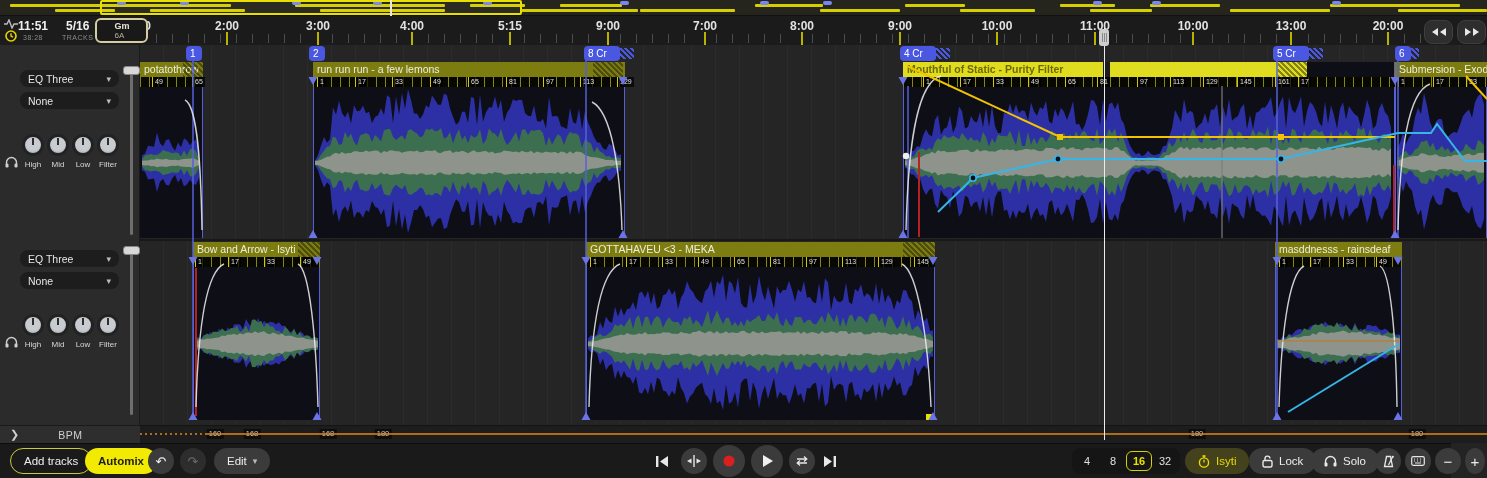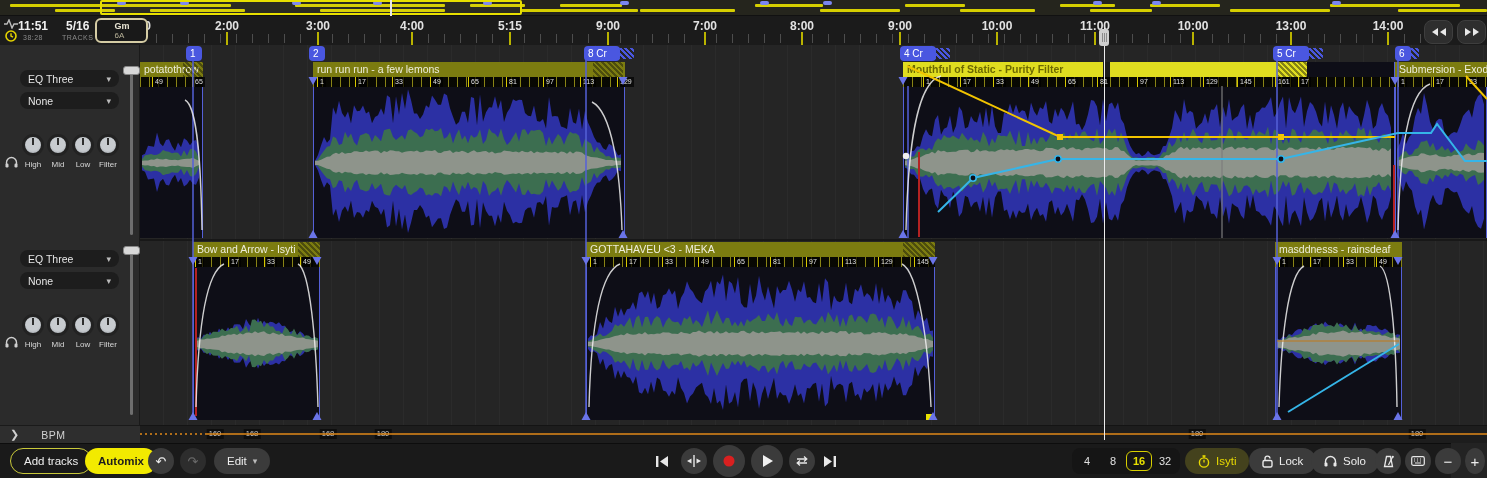--- a/index.html
+++ b/index.html
@@ -70,21 +70,21 @@
      background:radial-gradient(circle at 50% 40%,#c8ccd0 0 55%,#9aa0a6 100%);border:3px solid #222;}
   .knob i{position:absolute;left:50%;top:1px;width:2px;height:7px;background:#2e2e2e;transform:translateX(-50%);}
   .knob-label{position:absolute;font-size:8px;color:#d8d8d8;transform:translateX(-50%);}
   .hp-icon{position:absolute;color:#cfcfcf;}
   .vslider-track{position:absolute;left:130px;width:3px;background:#6e6e6e;border-radius:2px;}
   .vslider-handle{position:absolute;left:123px;width:17px;height:9px;background:#d8d8d8;border-radius:3px;border:1px solid #888;}
 
   
   #bpm-left{position:absolute;left:0;top:425px;width:140px;height:18px;background:#2e2e2e;z-index:30;display:flex;align-items:center;border-top:1px solid #1a1a1a;}
   #bpm-left .chev{color:#cfcfcf;font-size:11px;margin-left:10px;}
-  #bpm-left .lbl{color:#d0d0d0;font-size:10.5px;margin-left:22px;letter-spacing:0.5px;}
+  #bpm-left .lbl{color:#d0d0d0;font-size:10.5px;margin-left:39px;letter-spacing:0.5px;}
   #bpm-row{position:absolute;left:140px;top:425px;width:1347px;height:18px;background:#1d1d1d;border-top:1px solid #141414;}
   .bpm-chip{position:absolute;top:3px;transform:translateX(-50%);font-size:7.5px;color:#c8c8c8;background:rgba(10,10,10,0.85);padding:0 2px;line-height:10px;z-index:6;}
 
   
   #toolbar{position:absolute;left:0;top:443px;width:1451px;height:35px;background:#1a1a1a;border-top:1px solid #0d0d0d;z-index:35;}
   .tb{position:absolute;top:4px;height:26px;border-radius:14px;display:flex;align-items:center;justify-content:center;
       font-size:11.5px;color:#ededed;gap:6px;padding:0 13px;}
   .tb.outline{border:1.5px solid #c9c93a;background:transparent;}
   .tb.yellow{background:#f2ea00;color:#1d1d1d;font-weight:bold;}
   .tb.dark{background:#3b3b3b;}
@@ -255,21 +255,21 @@
       <div class="minute-label" style="left: 760px;">9:00</div>
       <div class="tick-major" style="left: 759px;"></div>
       <div class="minute-label" style="left: 857px;">10:00</div>
       <div class="tick-major" style="left: 856px;"></div>
       <div class="minute-label" style="left: 955px;">11:00</div>
       <div class="tick-major" style="left: 954px;"></div>
       <div class="minute-label" style="left: 1053px;">10:00</div>
       <div class="tick-major" style="left: 1052px;"></div>
       <div class="minute-label" style="left: 1151px;">13:00</div>
       <div class="tick-major" style="left: 1150px;"></div>
-      <div class="minute-label" style="left: 1248px;">14:00</div>
+      <div class="minute-label" style="left: 1248px;">20:00</div>
       <div class="tick-major" style="left: 1247px;"></div>
     </div>
   <div class="nav-btn" style="left:1424px;">
     <svg width="16" height="10" viewBox="0 0 16 10">
         <path d="M7,1 L1,5 L7,9 Z M15,1 L9,5 L15,9 Z" fill="#e8e8e8"></path>
       </svg>
   </div>
   <div class="nav-btn" style="left:1457px;">
     <svg width="16" height="10" viewBox="0 0 16 10">
         <path d="M1,1 L7,5 L1,9 Z M9,1 L15,5 L9,9 Z" fill="#e8e8e8"></path>

